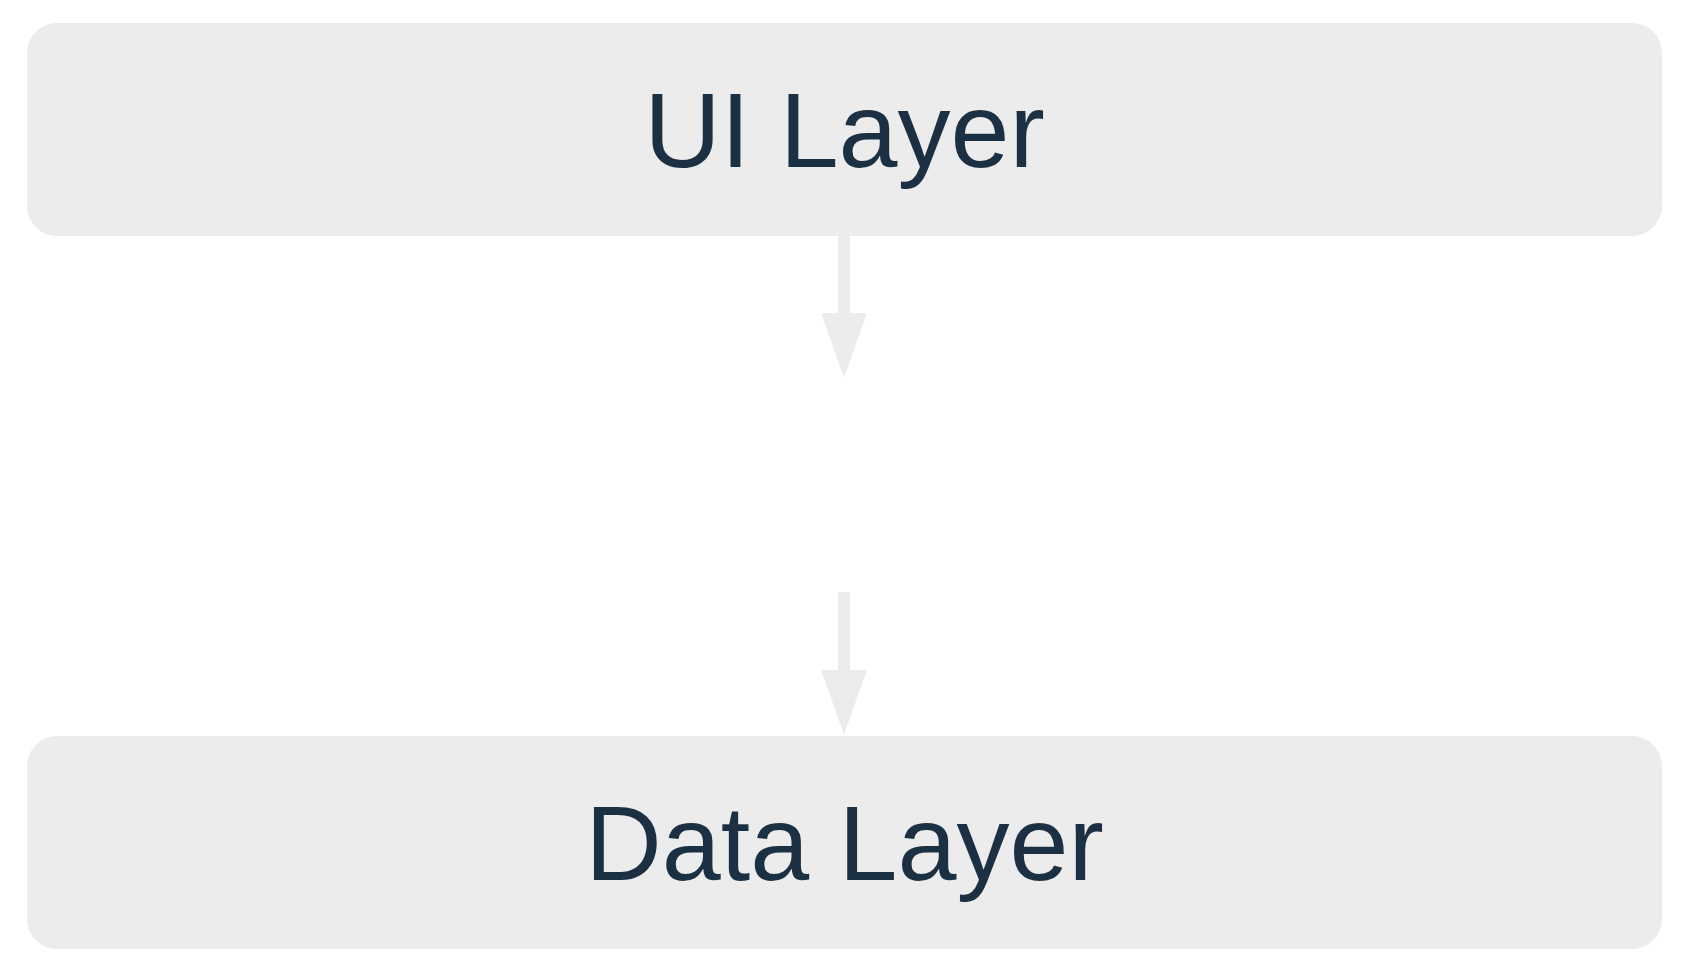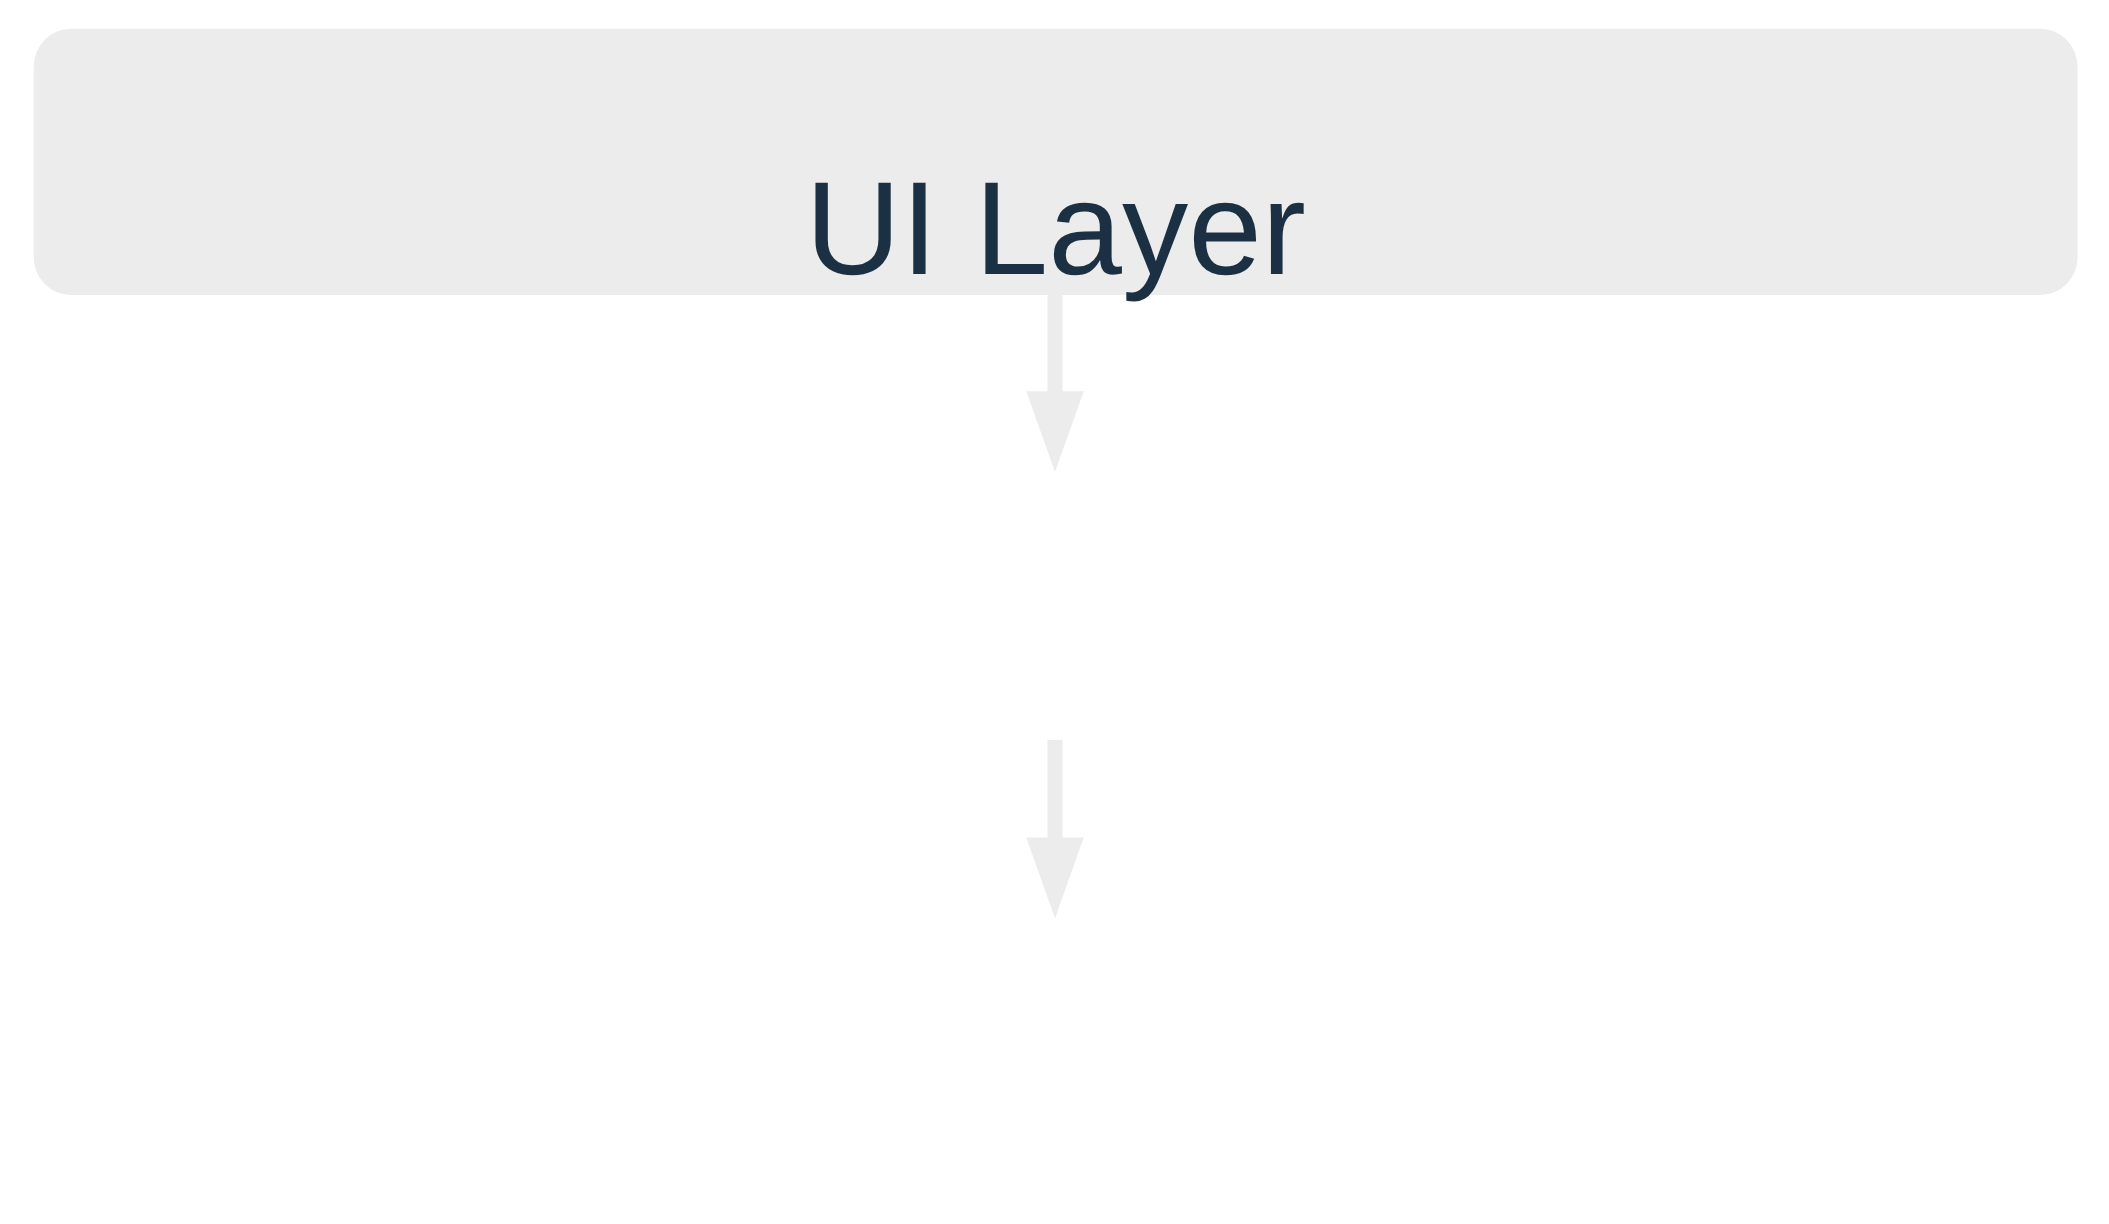--- a/index.html
+++ b/index.html
@@ -20,21 +20,20 @@
     left: 27px;
     width: 1635px;
     height: 213px;
     border-radius: 30px;
     display: flex;
     align-items: center;
     justify-content: center;
   }
   .layer-box.gray {
     background: var(--box-gray, #ececec);
-    align-items: flex-end;
   }
   .layer-box.blue {
     background: var(--box-blue, #4d82ec);
   }
   .layer-label {
     font-size: 106px;
     font-weight: 400;
     line-height: 1;
     letter-spacing: 0;
     white-space: nowrap;
@@ -72,14 +71,17 @@
     <rect x="18" y="0" width="12" height="80" fill="currentColor"></rect>
     <polygon points="1,77 47,77 24,141.5" fill="currentColor"></polygon>
   </svg>
 
 
   <svg class="arrow arrow-2" viewBox="0 0 48 143" preserveAspectRatio="none" aria-hidden="true">
     <rect x="18" y="0" width="12" height="81" fill="currentColor"></rect>
     <polygon points="1,78 47,78 24,142.5" fill="currentColor"></polygon>
   </svg>
 
+  <div class="layer-box gray box-data">
+    <span class="layer-label">Data Layer</span>
+  </div>
 
 </div>
 
 </body></html>

